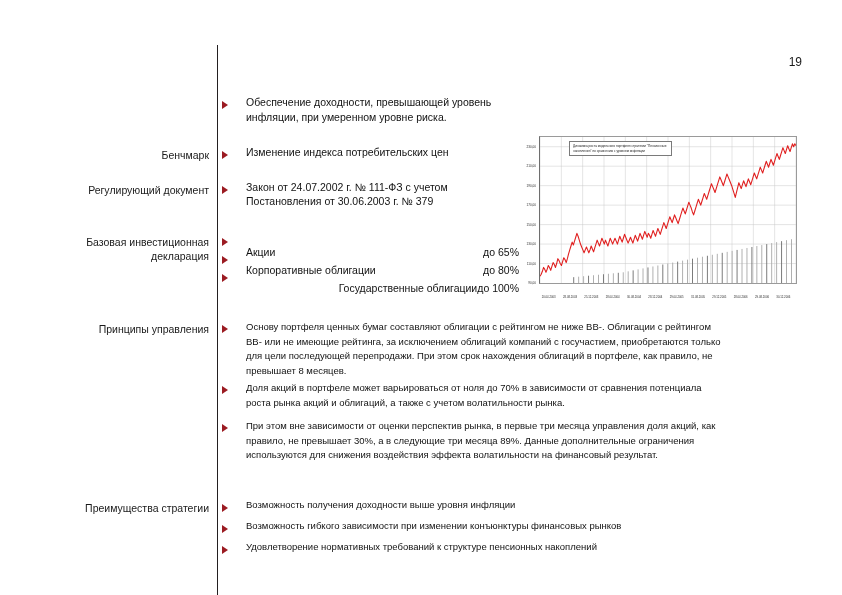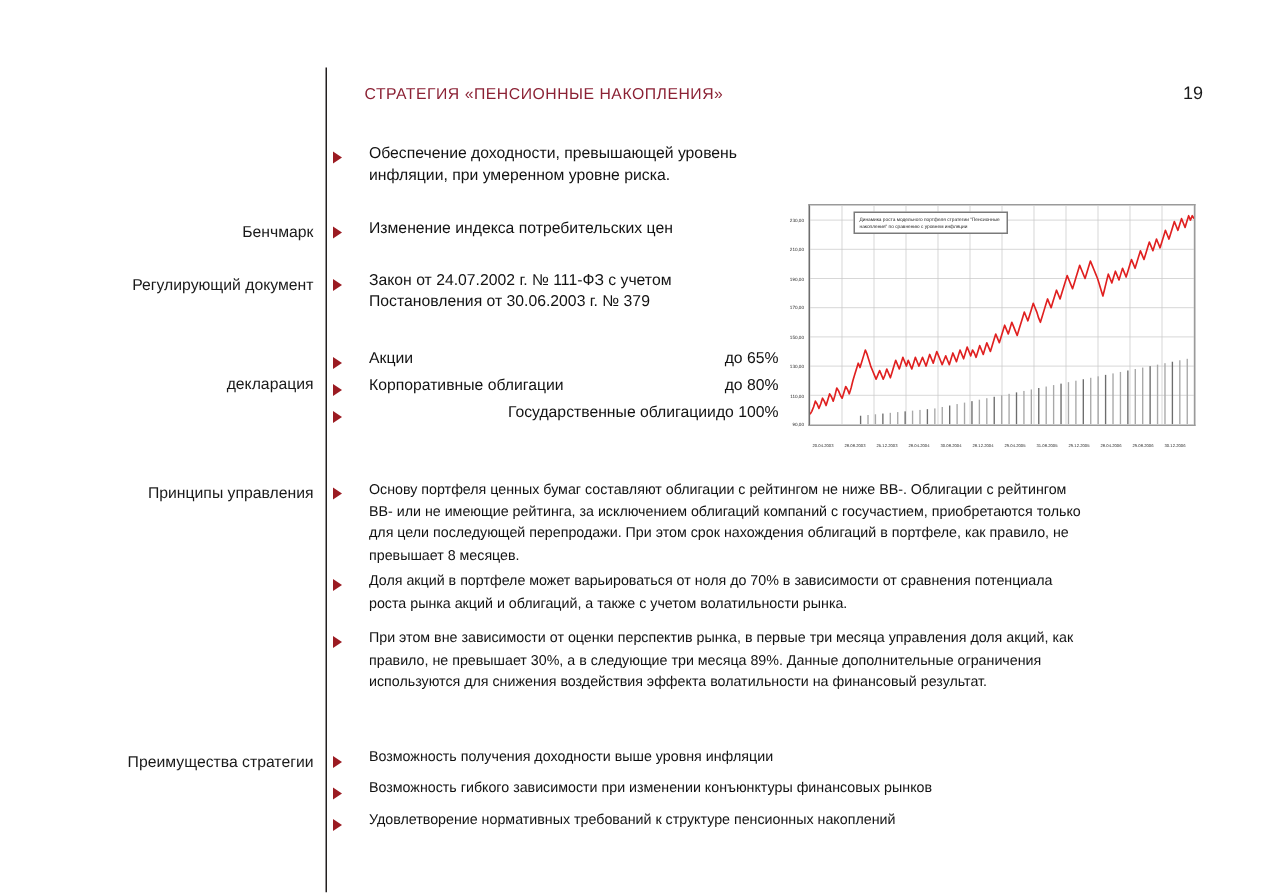--- a/index.html
+++ b/index.html
@@ -76,20 +76,21 @@
 
   .decl-row {
     position: absolute;
     left: 246px;
     width: 273px;
     font-size: 10.5px;
     line-height: 14px;
     color: #121212;
     display: flex;
     justify-content: space-between;
+    margin-top: 13px;
   }
   .decl-row .val { white-space: nowrap; }
 
   
   .chart-wrap {
     position: absolute;
     left: 513px; top: 133px;
     width: 295px; height: 172px;
   }
   .chart-plot {
@@ -132,35 +133,35 @@
     color: #1c1c1c;
   }
 </style>
 </head>
 <body>
 
 <div id="slide">
 
   <div class="divider"></div>
 
-  <div class="slide-title">СТРАТЕГИЯ «ПЕНСИОННЫЕ НАКОПЛЕНИЯ»</div>
   <div class="page-number">19</div>
 
   <div class="bullet" style="top:101px;"></div>
   <div class="body-text" style="top:95px; width:300px;">Обеспечение доходности, превышающей уровень инфляции, при умеренном уровне риска.</div>
 
   <div class="row-label" style="top:148px;">Бенчмарк</div>
   <div class="bullet" style="top:151px;"></div>
   <div class="body-text" style="top:145px; width:270px;">Изменение индекса потребительских цен</div>
 
   <div class="row-label" style="top:183px;">Регулирующий документ</div>
   <div class="bullet" style="top:186px;"></div>
   <div class="body-text" style="top:180px; width:260px;">Закон от 24.07.2002 г. № 111-ФЗ с учетом</div>
   <div class="body-text" style="top:194px; width:260px;">Постановления от 30.06.2003 г. № 379</div>
 
+  <div class="row-label" style="top:235px;">Базовая инвестиционная</div>
   <div class="row-label" style="top:249px;">декларация</div>
 
   <div class="bullet" style="top:238px;"></div>
   <div class="decl-row" style="top:232px;">
     <span>Акции</span>
     <span class="val">до 65%</span>
   </div>
 
   <div class="bullet" style="top:256px;"></div>
   <div class="decl-row" style="top:250px;">

